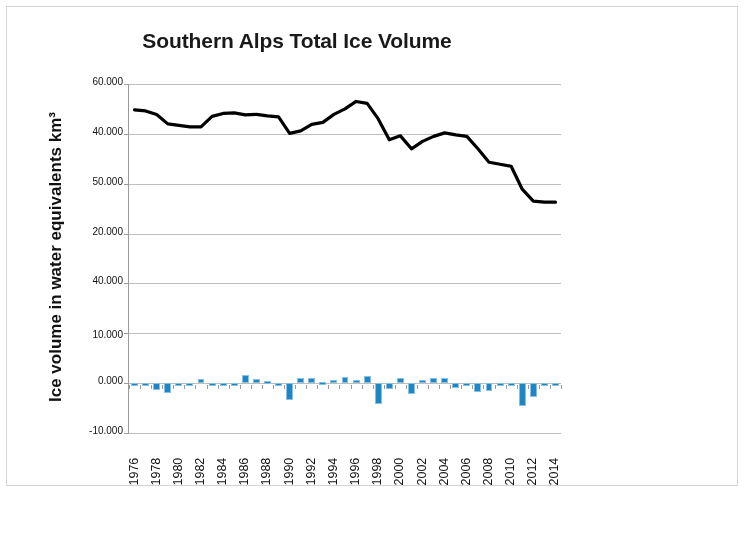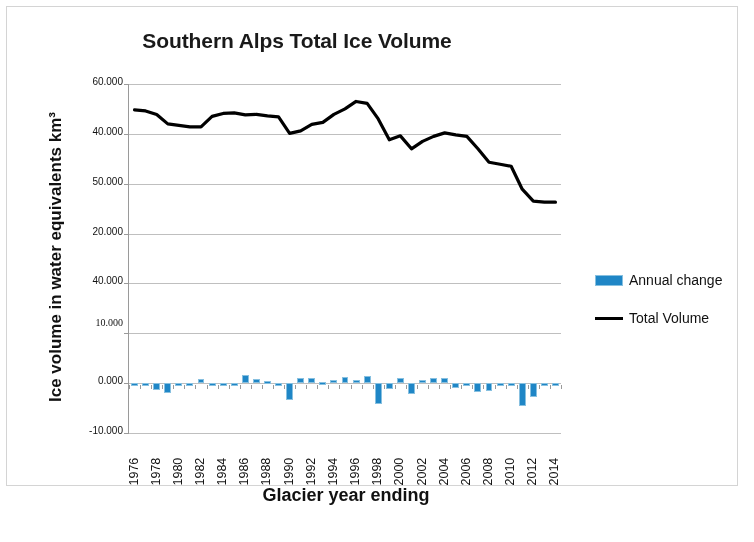--- a/index.html
+++ b/index.html
@@ -192,21 +192,21 @@
   <div id="chart-title">Southern Alps Total Ice Volume</div>
 
   <div id="ylabel">Ice volume in water equivalents km³</div>
 
   <div id="ytick-labels">
       <div class="ytick-label" style="top: -7px;">60.000</div>
       <div class="ytick-label" style="top: 42.8571px;">40.000</div>
       <div class="ytick-label" style="top: 92.7143px;">50.000</div>
       <div class="ytick-label" style="top: 142.571px;">20.000</div>
       <div class="ytick-label" style="top: 192.429px;">40.000</div>
-      <div class="ytick-label" style="top: 234px; font-family: Liberation Serif, serif;">10.000</div>
+      <div class="ytick-label" style="top: 246px;">10.000</div>
       <div class="ytick-label" style="top: 292.143px;">0.000</div>
       <div class="ytick-label" style="top: 342px;">-10.000</div>
     </div>
 
   <div id="plot">
     <div id="yaxis-line"></div>
     <div id="gridlines">
         <div class="gridline" style="top: 0px;"></div>
         <div class="tickmark" style="top: 0px;"></div>
         <div class="gridline" style="top: 49.8571px;"></div>
@@ -328,26 +328,15 @@
       <div class="xtick-label" style="left: 276.385px;">2000</div>
       <div class="xtick-label" style="left: 298.538px;">2002</div>
       <div class="xtick-label" style="left: 320.692px;">2004</div>
       <div class="xtick-label" style="left: 342.846px;">2006</div>
       <div class="xtick-label" style="left: 365px;">2008</div>
       <div class="xtick-label" style="left: 387.154px;">2010</div>
       <div class="xtick-label" style="left: 409.308px;">2012</div>
       <div class="xtick-label" style="left: 431.462px;">2014</div>
     </div>
 
-  <div id="xlabel">Glacier year ending</div>
-
-  <div id="legend">
-    <div class="legend-row" style="top:0px;">
-      <span class="legend-swatch-bar"></span>
-      <span class="legend-text">Annual change</span>
-    </div>
-    <div class="legend-row" style="top:38px;">
-      <span class="legend-swatch-line"></span>
-      <span class="legend-text">Total Volume</span>
-    </div>
-  </div>
+
 
 </div>
 
 </body></html>

